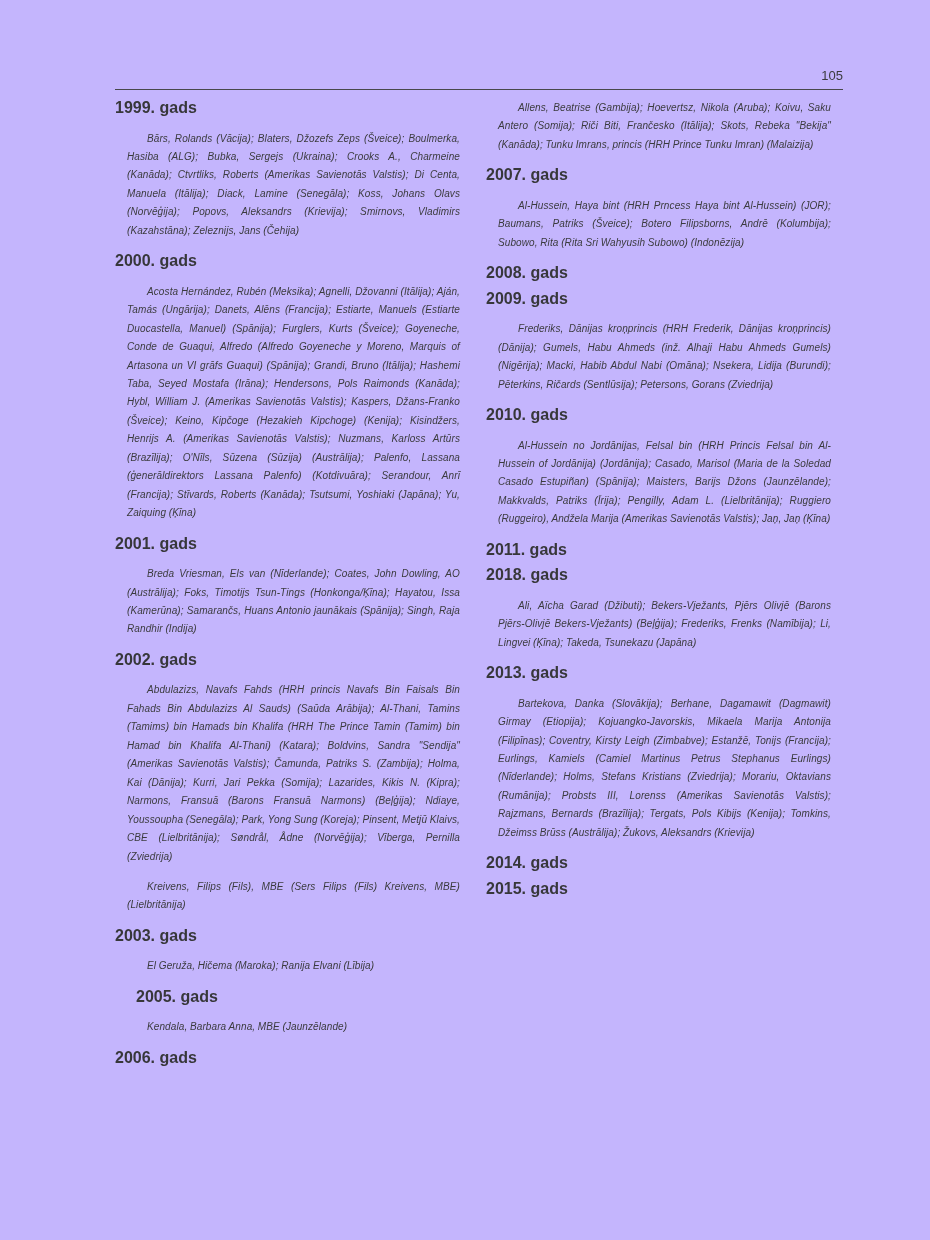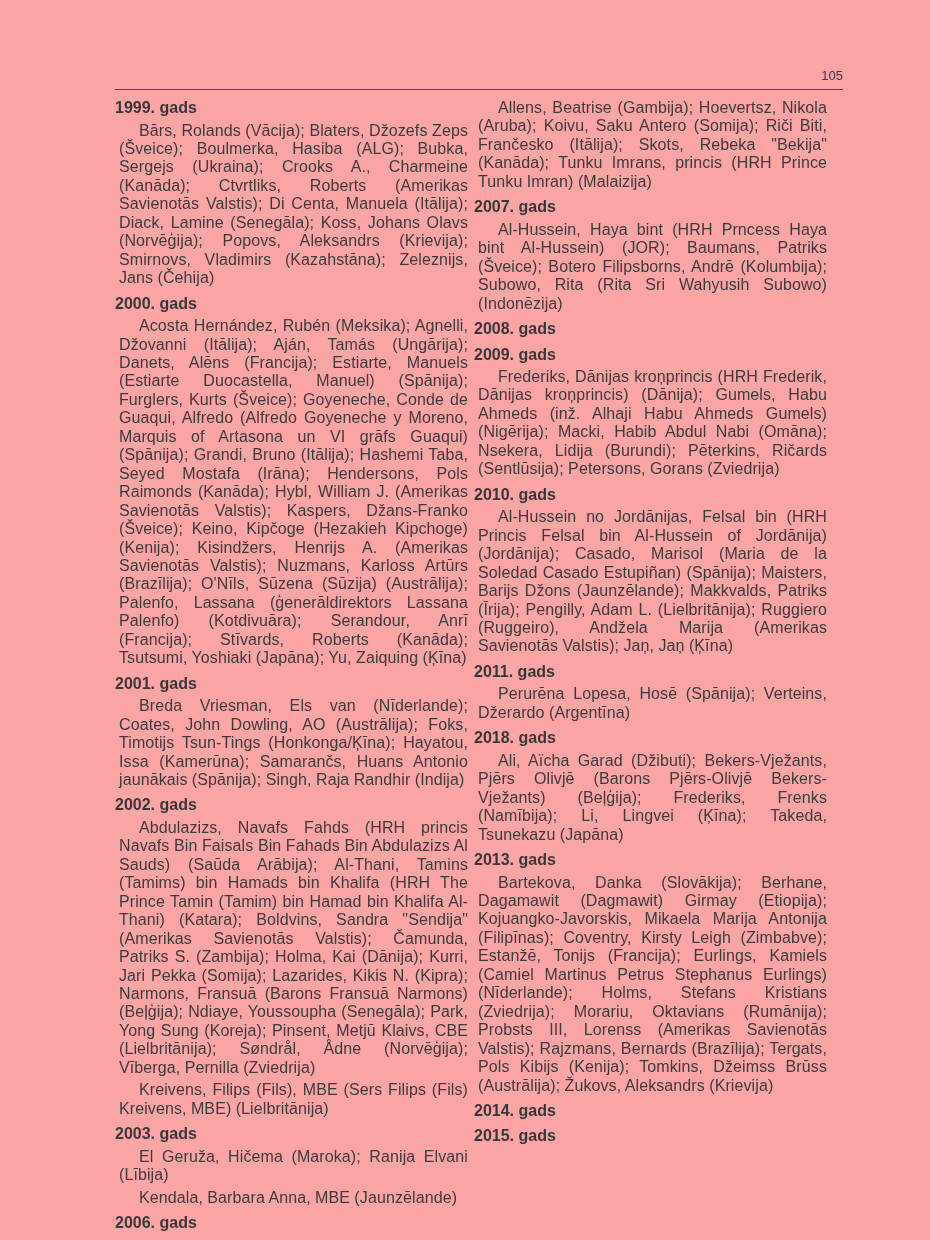--- a/index.html
+++ b/index.html
@@ -4,21 +4,21 @@
 <style>
   html, body {
     margin: 0;
     padding: 0;
     background: #ffffff;
   }
   .page {
     position: relative;
     width: 930px;
     height: 1240px;
-    background: #fca5a5;
+    background: #c4b5fd;
     box-sizing: border-box;
     padding: 68px 87px 0 115px;
     overflow: hidden;
     font-family: "Liberation Sans", "DejaVu Sans", sans-serif;
     color: #3b3b3e;
   }
   .page-number {
     display: block;
     text-align: right;
     font-size: 13px;
@@ -26,47 +26,48 @@
     margin-bottom: 6px;
     color: #3b3b3e;
   }
   .header-rule {
     border: 0;
     border-top: 1.6px solid #48484b;
     margin: 0 0 9px 0;
   }
   .columns {
     display: flex;
-    gap: 2px;
+    gap: 14px;
   }
   .col {
     width: 357px;
     flex: 0 0 357px;
   }
   .year-heading {
     font-size: 16px;
     font-weight: 700;
     line-height: 18.5px;
     margin: 7px 0 2px 0;
     color: #37373a;
   }
   .year-heading.indent {
     margin-left: 21px;
   }
   .col > :first-child {
     margin-top: 0;
   }
   .entries {
-    margin: 4px;
-    font-size: 16px;
+    margin: 12px;
+    font-size: 10px;
     line-height: 18.45px;
     text-align: justify;
     text-indent: 20px;
     letter-spacing: 0.1px;
     word-spacing: -0.2px;
+    font-style: italic;
   }
 </style>
 </head>
 <body>
 
 <div class="page">
 
   <span class="page-number">105</span>
   <hr class="header-rule">
 
@@ -83,41 +84,41 @@
       <p class="entries">Breda Vriesman, Els van (Nīderlande); Coates, John Dowling, AO (Austrālija); Foks, Timotijs Tsun-Tings (Honkonga/Ķīna); Hayatou, Issa (Kamerūna); Samarančs, Huans Antonio jaunākais (Spānija); Singh, Raja Randhir (Indija)</p>
 
       <h2 class="year-heading">2002. gads</h2>
       <p class="entries">Abdulazizs, Navafs Fahds (HRH princis Navafs Bin Faisals Bin Fahads Bin Abdulazizs Al Sauds) (Saūda Arābija); Al-Thani, Tamins (Tamims) bin Hamads bin Khalifa (HRH The Prince Tamin (Tamim) bin Hamad bin Khalifa Al-Thani) (Katara); Boldvins, Sandra "Sendija" (Amerikas Savienotās Valstis); Čamunda, Patriks S. (Zambija); Holma, Kai (Dānija); Kurri, Jari Pekka (Somija); Lazarides, Kikis N. (Kipra); Narmons, Fransuā (Barons Fransuā Narmons) (Beļģija); Ndiaye, Youssoupha (Senegāla); Park, Yong Sung (Koreja); Pinsent, Metjū Klaivs, CBE (Lielbritānija); Søndrål, Ådne (Norvēģija); Vīberga, Pernilla (Zviedrija)</p>
 
       <p class="entries">Kreivens, Filips (Fils), MBE (Sers Filips (Fils) Kreivens, MBE) (Lielbritānija)</p>
 
       <h2 class="year-heading">2003. gads</h2>
       <p class="entries">El Geruža, Hičema (Maroka); Ranija Elvani (Lībija)</p>
 
+      <h2 class="year-heading indent">2005. gads</h2>
       <p class="entries">Kendala, Barbara Anna, MBE (Jaunzēlande)</p>
 
       <h2 class="year-heading">2006. gads</h2>
     </div>
 
     <div class="col">
       <p class="entries">Allens, Beatrise (Gambija); Hoevertsz, Nikola (Aruba); Koivu, Saku Antero (Somija); Riči Biti, Frančesko (Itālija); Skots, Rebeka "Bekija" (Kanāda); Tunku Imrans, princis (HRH Prince Tunku Imran) (Malaizija)</p>
 
       <h2 class="year-heading">2007. gads</h2>
       <p class="entries">Al-Hussein, Haya bint (HRH Prncess Haya bint Al-Hussein) (JOR); Baumans, Patriks (Šveice); Botero Filipsborns, Andrē (Kolumbija); Subowo, Rita (Rita Sri Wahyusih Subowo) (Indonēzija)</p>
 
       <h2 class="year-heading">2008. gads</h2>
 
       <h2 class="year-heading">2009. gads</h2>
       <p class="entries">Frederiks, Dānijas kroņprincis (HRH Frederik, Dānijas kroņprincis) (Dānija); Gumels, Habu Ahmeds (inž. Alhaji Habu Ahmeds Gumels) (Nigērija); Macki, Habib Abdul Nabi (Omāna); Nsekera, Lidija (Burundi); Pēterkins, Ričards (Sentlūsija); Petersons, Gorans (Zviedrija)</p>
 
       <h2 class="year-heading">2010. gads</h2>
       <p class="entries">Al-Hussein no Jordānijas, Felsal bin (HRH Princis Felsal bin Al-Hussein of Jordānija) (Jordānija); Casado, Marisol (Maria de la Soledad Casado Estupiñan) (Spānija); Maisters, Barijs Džons (Jaunzēlande); Makkvalds, Patriks (Īrija); Pengilly, Adam L. (Lielbritānija); Ruggiero (Ruggeiro), Andžela Marija (Amerikas Savienotās Valstis); Jaņ, Jaņ (Ķīna)</p>
 
       <h2 class="year-heading">2011. gads</h2>
-      <p class="entries">Perurēna Lopesa, Hosē (Spānija); Verteins, Džerardo (Argentīna)</p>
 
       <h2 class="year-heading">2018. gads</h2>
       <p class="entries">Ali, Aïcha Garad (Džibuti); Bekers-Vježants, Pjērs Olivjē (Barons Pjērs-Olivjē Bekers-Vježants) (Beļģija); Frederiks, Frenks (Namībija); Li, Lingvei (Ķīna); Takeda, Tsunekazu (Japāna)</p>
 
       <h2 class="year-heading">2013. gads</h2>
       <p class="entries">Bartekova, Danka (Slovākija); Berhane, Dagamawit (Dagmawit) Girmay (Etiopija); Kojuangko-Javorskis, Mikaela Marija Antonija (Filipīnas); Coventry, Kirsty Leigh (Zimbabve); Estanžē, Tonijs (Francija); Eurlings, Kamiels (Camiel Martinus Petrus Stephanus Eurlings) (Nīderlande); Holms, Stefans Kristians (Zviedrija); Morariu, Oktavians (Rumānija); Probsts III, Lorenss (Amerikas Savienotās Valstis); Rajzmans, Bernards (Brazīlija); Tergats, Pols Kibijs (Kenija); Tomkins, Džeimss Brūss (Austrālija); Žukovs, Aleksandrs (Krievija)</p>
 
       <h2 class="year-heading">2014. gads</h2>
 
       <h2 class="year-heading">2015. gads</h2>

